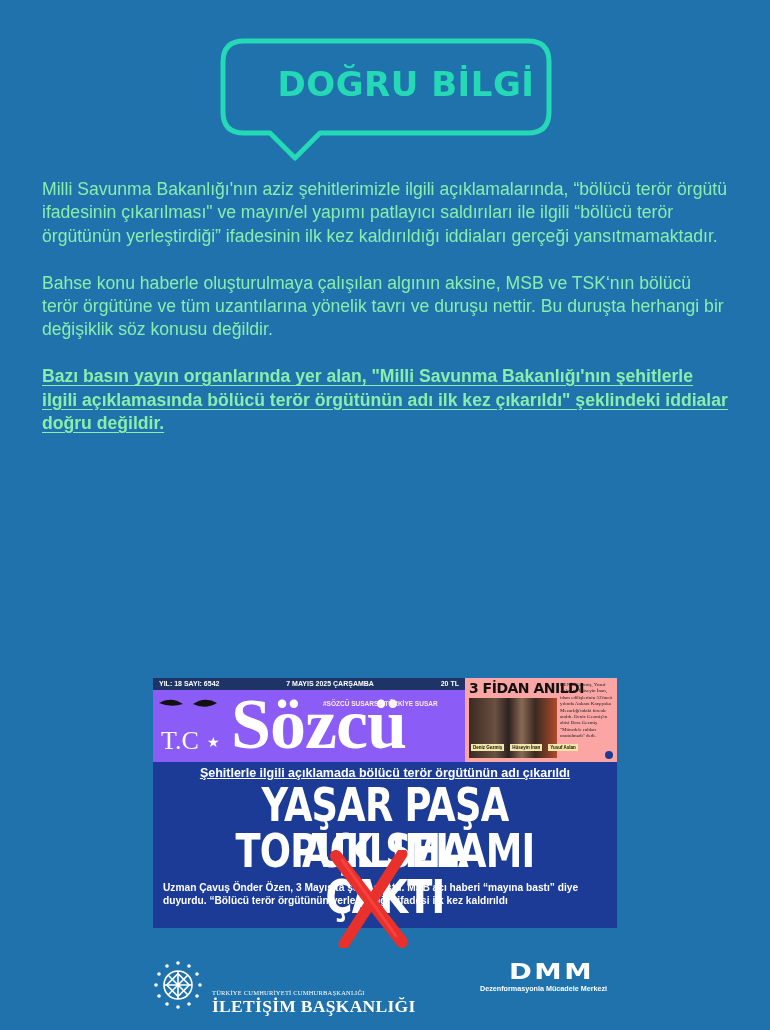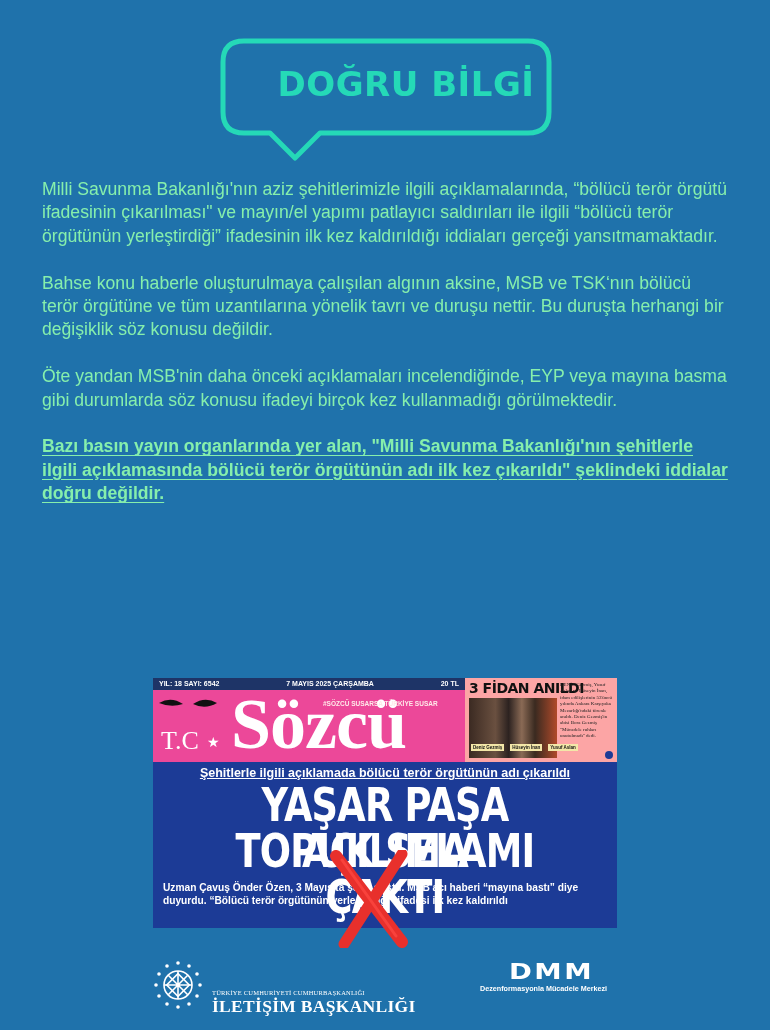--- a/index.html
+++ b/index.html
@@ -61,21 +61,21 @@
     background: #1e3467;
     font-size: 7px; font-weight: bold;
     line-height: 12px;
     color: #ffffff;
     display: flex; justify-content: space-between;
     padding: 0 6px;
   }
   .paper-masthead {
     position: absolute; left: 0; top: 12px;
     width: 312px; height: 72px;
-    background: #ec4899;
+    background: #8b5cf6;
   }
   .mast-eyes {
     position: absolute; left: 6px; top: 8px;
     width: 60px; height: 14px;
   }
   .mast-tc {
     position: absolute; left: 8px; top: 36px;
     font-family: "Liberation Serif", serif;
     font-size: 26px; color: #ffffff;
   }
@@ -200,21 +200,20 @@
 <div class="bubble-wrap">
   <svg width="332" height="124" viewBox="0 0 332 124">
     <path d="M24 3 H308 Q329 3 329 24 V74 Q329 95 308 95 H100 L75 120 L50 95 H24 Q3 95 3 74 V24 Q3 3 24 3 Z" fill="none" stroke="#25d9b7" stroke-width="5" stroke-linejoin="round"></path>
   </svg>
   <div class="bubble-title">DOĞRU BİLGİ</div>
 </div>
 
 <div class="content">
   <p>Milli Savunma Bakanlığı'nın aziz şehitlerimizle ilgili açıklamalarında, “bölücü terör örgütü ifadesinin çıkarılması" ve mayın/el yapımı patlayıcı saldırıları ile ilgili “bölücü terör örgütünün yerleştirdiği” ifadesinin ilk kez kaldırıldığı iddiaları gerçeği yansıtmamaktadır.</p>
   <p>Bahse konu haberle oluşturulmaya çalışılan algının aksine, MSB ve TSK‘nın bölücü terör örgütüne ve tüm uzantılarına yönelik tavrı ve duruşu nettir. Bu duruşta herhangi bir değişiklik söz konusu değildir.</p>
-  <p>Öte yandan MSB'nin daha önceki açıklamaları incelendiğinde, EYP veya mayına basma gibi durumlarda söz konusu ifadeyi birçok kez kullanmadığı görülmektedir.</p>
   <p class="highlight">Bazı basın yayın organlarında yer alan, "Milli Savunma Bakanlığı'nın şehitlerle ilgili açıklamasında bölücü terör örgütünün adı ilk kez çıkarıldı" şeklindeki iddialar doğru değildir.</p>
 </div>
 
 <div class="paper">
   <div class="paper-topbar">
     <span>YIL: 18 SAYI: 6542</span>
     <span>7 MAYIS 2025 ÇARŞAMBA</span>
     <span>20 TL</span>
   </div>
   <div class="paper-masthead">

